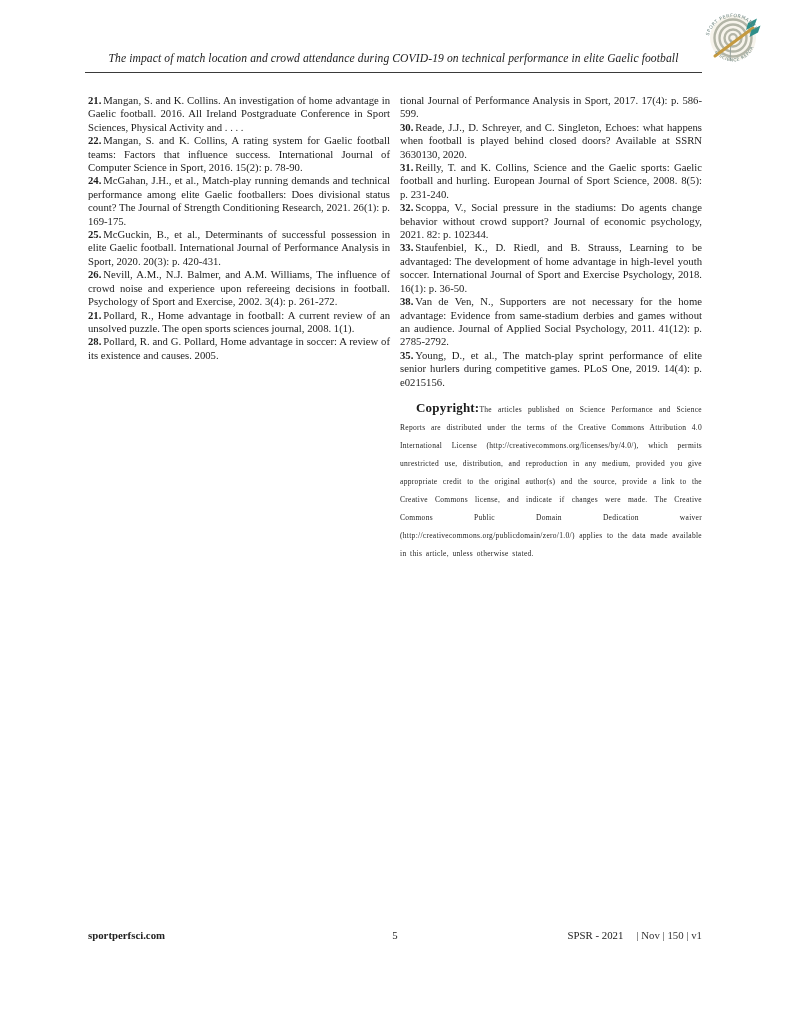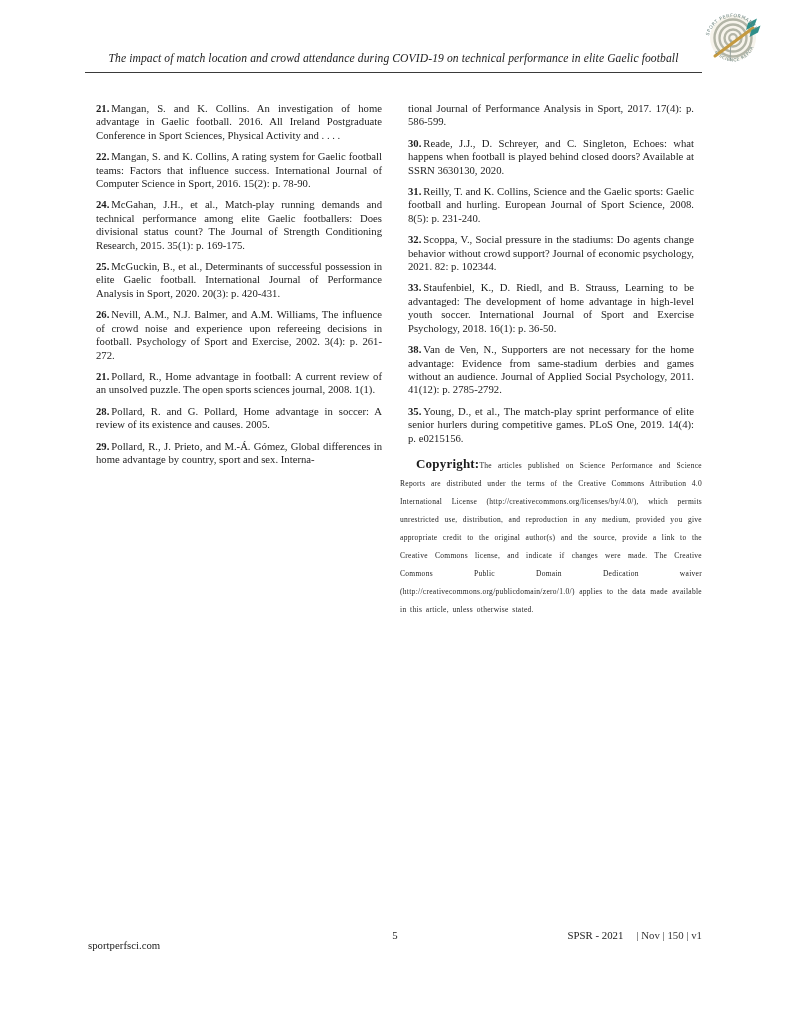--- a/index.html
+++ b/index.html
@@ -20,32 +20,32 @@
     position:absolute;top:72px;left:85px;width:617px;height:0;
     border-top:1.3px solid #3a3a3a;
   }
   .logo{position:absolute;top:5px;left:701px;width:64px;height:64px;}
   .columns{
     position:absolute;top:94px;left:88px;width:614px;
     display:flex;gap:10px;
   }
   .col{width:302px;}
   .ref{
-    margin:8px;text-align:justify;
+    margin:0;text-align:justify;
     font-size:10.7px;line-height:13.4px;color:#1c1c1c;
   }
   .ref .ref-num{font-weight:bold;margin-right:2px;}
   .copyright{margin:9px 0 0 0;text-indent:16px;text-align:justify;}
   .copyright-label{font-weight:bold;font-size:13px;letter-spacing:0.2px;}
   .copyright-body{font-size:7.5px;line-height:9px;letter-spacing:0.3px;word-spacing:1.5px;}
   .footer{
     position:absolute;top:929px;left:88px;width:614px;height:16px;
     font-size:10.8px;color:#222;
   }
-  .footer-site{position:absolute;left:0;top:10px;}
+  .footer-site{position:absolute;left:0;top:0;font-weight:bold;}
   .footer-page{position:absolute;left:0;width:100%;text-align:center;top:0;}
   .footer-right{position:absolute;right:0;top:0;white-space:nowrap;}
   .footer-journal{font-weight:normal;}
   .footer-issue{margin-left:13px;color:#333;}
 </style>
 </head>
 <body>
 
 <div class="page">
 
@@ -72,26 +72,25 @@
         <textPath href="#arcBot" startOffset="12%">&amp; SCIENCE REPORTS</textPath>
       </text>
     </svg>
   </div>
 
   <div class="columns">
 
     <div class="col">
       <p class="ref"><span class="ref-num">21.</span><span>Mangan, S. and K. Collins.  An investigation of home advantage in Gaelic football.  2016.  All Ireland Postgraduate Conference in Sport Sciences, Physical Activity and . . . .</span></p>
       <p class="ref"><span class="ref-num">22.</span><span>Mangan, S. and K. Collins, A rating system for Gaelic football teams: Factors that influence success.  International Journal of Computer Science in Sport, 2016. 15(2): p. 78-90.</span></p>
-      <p class="ref"><span class="ref-num">24.</span><span>McGahan, J.H., et al., Match-play running demands and technical performance among elite Gaelic footballers: Does divisional status count? The Journal of Strength  Conditioning Research, 2015. 35(1): p. 169-175.</span></p>
+      <p class="ref"><span class="ref-num">24.</span><span>McGahan, J.H., et al., Match-play running demands and technical performance among elite Gaelic footballers: Does divisional status count? The Journal of Strength  Conditioning Research, 2021. 26(1): p. 169-175.</span></p>
       <p class="ref"><span class="ref-num">25.</span><span>McGuckin, B., et al., Determinants of successful possession in elite Gaelic football. International Journal of Performance Analysis in Sport, 2020. 20(3): p. 420-431.</span></p>
       <p class="ref"><span class="ref-num">26.</span><span>Nevill, A.M., N.J. Balmer, and A.M. Williams, The influence of crowd noise and experience upon refereeing decisions in football. Psychology of Sport and Exercise, 2002. 3(4): p. 261-272.</span></p>
       <p class="ref"><span class="ref-num">21.</span><span>Pollard, R., Home advantage in football: A current review of an unsolved puzzle. The open sports sciences journal, 2008. 1(1).</span></p>
       <p class="ref"><span class="ref-num">28.</span><span>Pollard, R. and G. Pollard, Home advantage in soccer: A review of its existence and causes. 2005.</span></p>
-      <p class="ref"><span class="ref-num">29.</span><span>Pollard, R., J. Prieto, and M.-Á. Gómez, Global differences in home advantage by country, sport and sex. Interna-</span></p>
     </div>
 
     <div class="col">
       <p class="ref">tional Journal of Performance Analysis in Sport, 2017. 17(4): p. 586-599.</p>
       <p class="ref"><span class="ref-num">30.</span><span>Reade, J.J., D. Schreyer, and C. Singleton, Echoes: what happens when football is played behind closed doors? Available at SSRN 3630130, 2020.</span></p>
       <p class="ref"><span class="ref-num">31.</span><span>Reilly, T. and K. Collins, Science and the Gaelic sports: Gaelic football and hurling.  European Journal of Sport Science, 2008. 8(5): p. 231-240.</span></p>
       <p class="ref"><span class="ref-num">32.</span><span>Scoppa, V., Social pressure in the stadiums: Do agents change behavior without crowd support? Journal of economic psychology, 2021. 82: p. 102344.</span></p>
       <p class="ref"><span class="ref-num">33.</span><span>Staufenbiel, K., D. Riedl, and B. Strauss, Learning to be advantaged: The development of home advantage in high-level youth soccer. International Journal of Sport and Exercise Psychology, 2018. 16(1): p. 36-50.</span></p>
       <p class="ref"><span class="ref-num">38.</span><span>Van de Ven, N., Supporters are not necessary for the home advantage: Evidence from same-stadium derbies and games without an audience. Journal of Applied Social Psychology, 2011. 41(12): p. 2785-2792.</span></p>
       <p class="ref"><span class="ref-num">35.</span><span>Young, D., et al., The match-play sprint performance of elite senior hurlers during competitive games.  PLoS One, 2019. 14(4): p. e0215156.</span></p>

